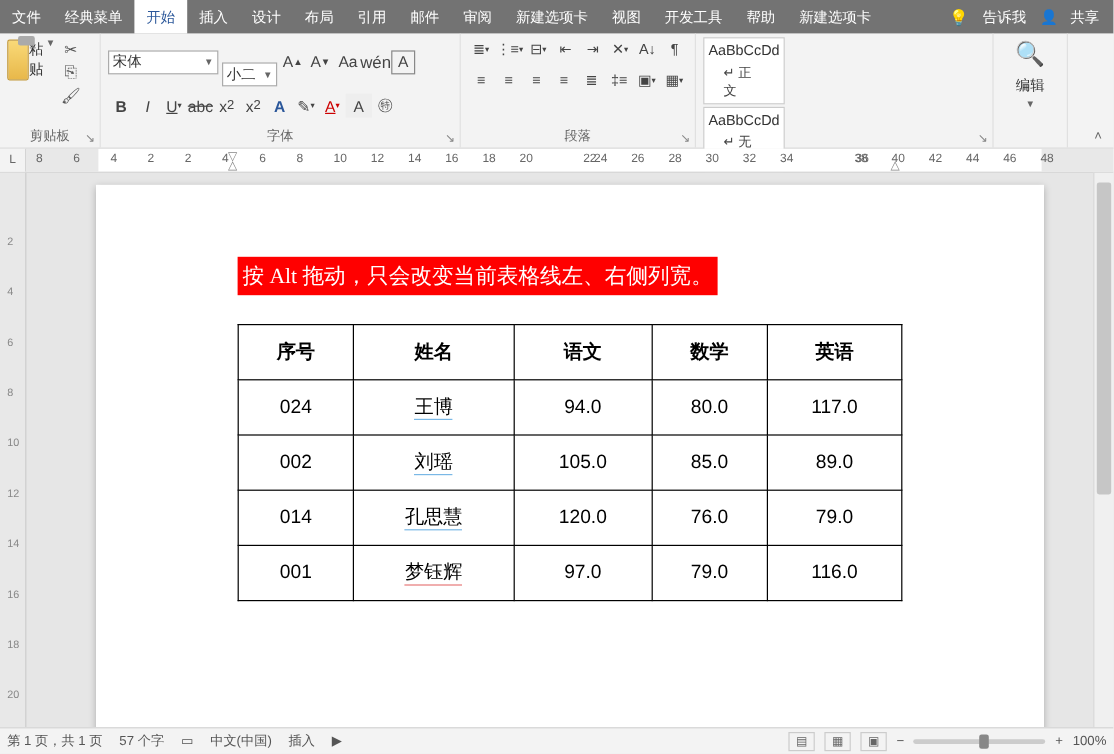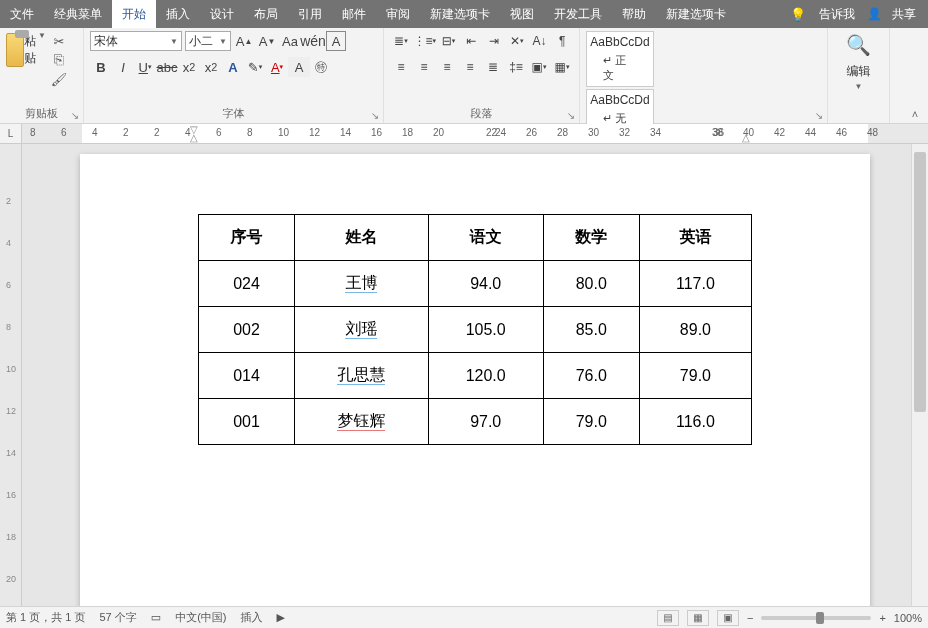--- a/index.html
+++ b/index.html
@@ -26,21 +26,21 @@
 .paste-icon::before { content:""; position:absolute; top:-4px; left:8px; width:14px; height:8px; background:#aaa; border-radius:2px; }
 .paste-label { font-size: 12px; color: #333; margin-top: 2px; }
 .dropdown-arrow {font-size: 8px; color:#666;}
 .clip-side { display:flex; flex-direction:column; gap:3px; margin-top:2px;}
 .small-ico { width:18px; height:16px; font-size:13px; color:#555; display:flex; align-items:center; justify-content:center; }
 
 
 .font-row1 { display:flex; gap:3px; align-items:center; }
 .combo { height:20px; border:1px solid #ababab; background:#fff; font-size:12px; display:flex; align-items:center; padding:0 3px; color:#333;}
 .combo.font-name { width:92px; }
-.combo.font-size { width:46px; }
+.combo.font-size { width:46px;margin-top:21px; }
 .combo .arr { margin-left:auto; font-size:8px; color:#666; }
 .btn-ico { width:20px; height:20px; font-size:13px; color:#444; display:flex; align-items:center; justify-content:center; border:1px solid transparent;}
 .font-row2 { display:flex; gap:0; align-items:center; margin-top:4px;}
 .font-row2 .btn-ico { width:22px; }
 
 
 .para-row { display:flex; gap:1px; align-items:center; }
 .para-row .btn-ico { width:24px; height:20px; font-size:12px;}
 
 
@@ -295,20 +295,21 @@
       <div class="vtick" style="top: 178px;">8</div>
       <div class="vtick" style="top: 220px;">10</div>
       <div class="vtick" style="top: 262px;">12</div>
       <div class="vtick" style="top: 304px;">14</div>
       <div class="vtick" style="top: 346px;">16</div>
       <div class="vtick" style="top: 388px;">18</div>
       <div class="vtick" style="top: 430px;">20</div>
     </div>
   <div class="doc-scroll">
     <div class="page">
+      <div class="highlight-line">按 Alt 拖动，只会改变当前表格线左、右侧列宽。</div>
       <table class="data-table">
         <thead>
             <tr>
           <th>序号</th>
           <th>姓名</th>
           <th>语文</th>
           <th>数学</th>
           <th>英语</th>
         </tr>
           </thead>

